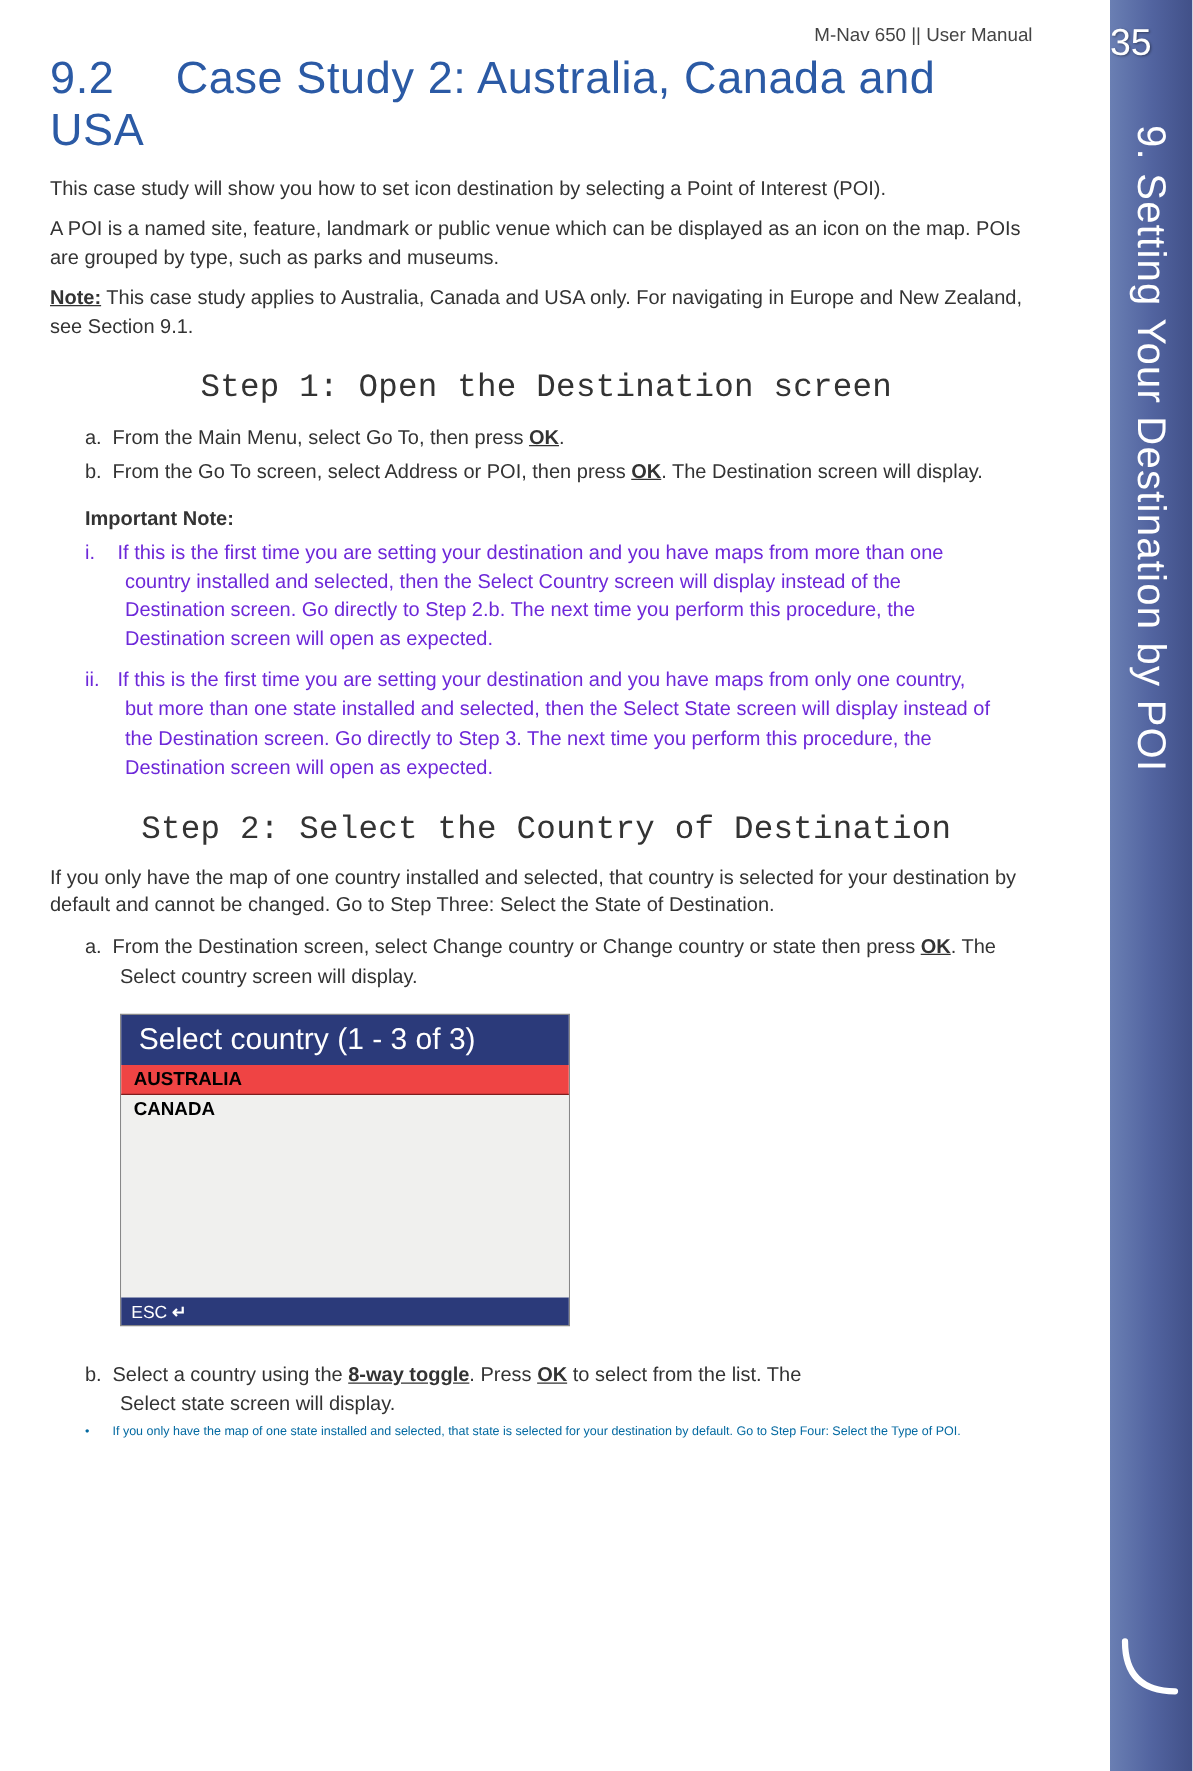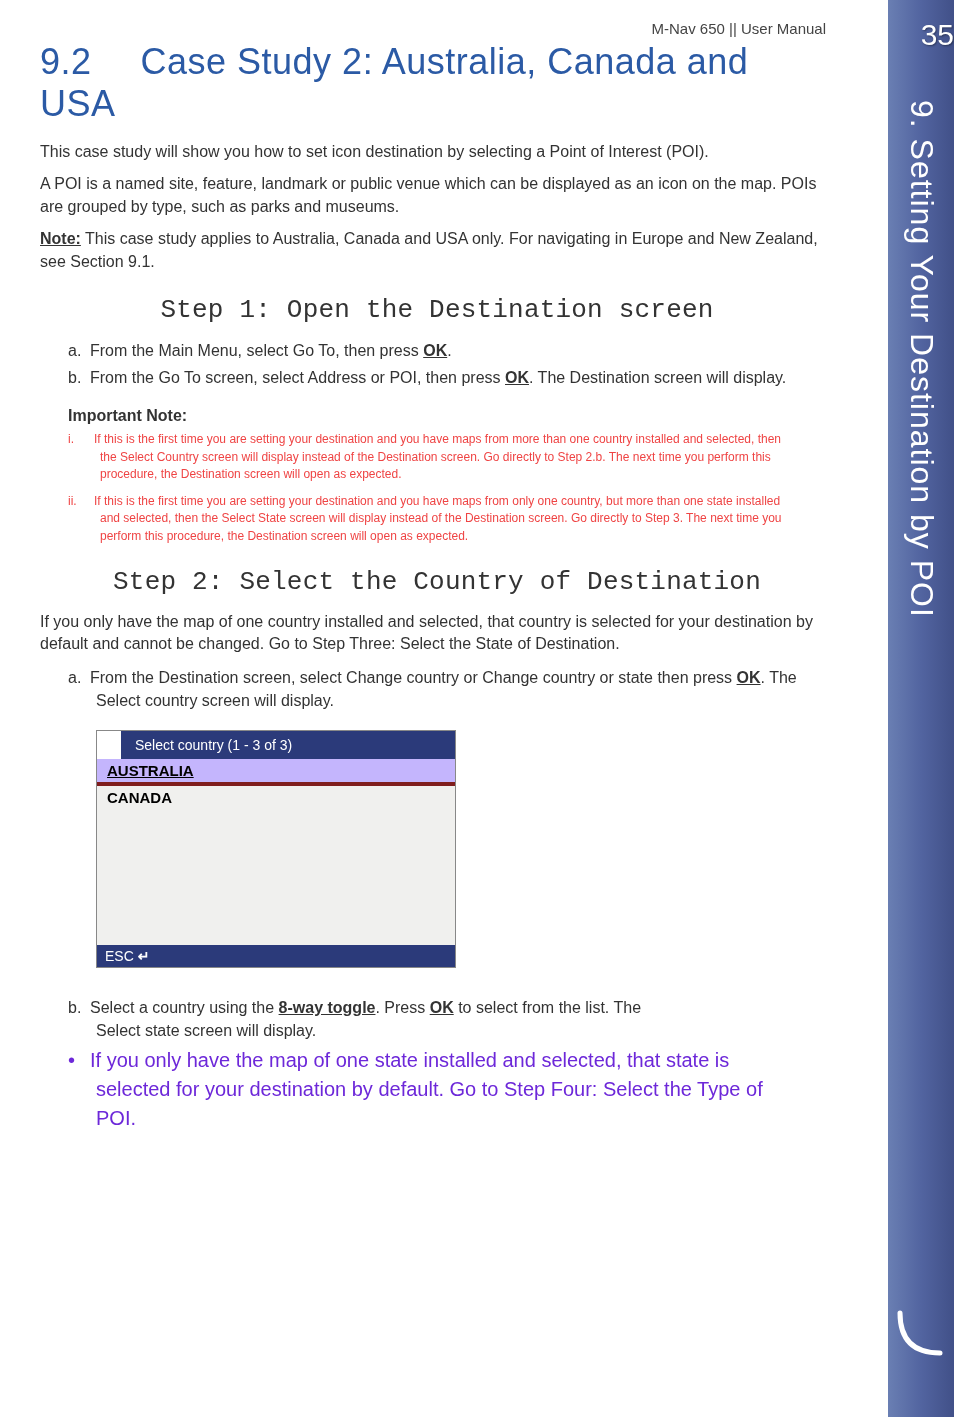--- a/index.html
+++ b/index.html
@@ -52,71 +52,69 @@
     line-height: 1.45;
     color: #333;
     padding-left: 56px;
     text-indent: -28px;
     margin-bottom: 4px;
   }
   .ol-marker { display: inline-block; width: 22px; text-indent: 0; }
   .note-block { padding-left: 28px; margin-top: 18px; }
   .note-head { font-weight: bold; font-size: 16px; margin-bottom: 6px; }
   .roman-item {
-    font-size: 12px;
+    font-size: 16px;
     line-height: 1.44;
-    color: #ef4444;
+    color: #6d28d9;
     padding-left: 32px;
     text-indent: -32px;
     margin-bottom: 10px;
     max-width: 730px;
   }
   .roman-marker { display: inline-block; width: 26px; text-indent: 0; }
   .bullet-item {
-    font-size: 20px;
+    font-size: 10px;
     line-height: 1.45;
-    color: #6d28d9;
+    color: #0369a1;
     padding-left: 56px;
     text-indent: -28px;
     margin-bottom: 4px;
     max-width: 760px;
   }
   .bullet-marker { display: inline-block; width: 22px; text-indent:0; }
 
   
   .device-shot {
     margin: 18px 0 28px 56px;
     width: 360px;
     border: 1px solid #888;
   }
   .shot-titlebar {
     background: #2b3a7a;
     color: #fff;
-    font-size: 14px;
+    font-size: 24px;
     padding: 6px 0 6px 14px;
     font-family: Arial, sans-serif;
-    margin-left: 24px;
   }
   .shot-body {
     background: #f0f0ee;
     min-height: 186px;
     padding: 0;
   }
   .shot-row {
     font-weight: bold;
     font-size: 15px;
     padding: 3px 10px;
     color: #000;
     font-family: Arial, sans-serif;
   }
   .shot-row.selected {
-    background: #c4b5fd;
+    background: #ef4444;
     color: #000;
-    border-bottom: 4px solid #7f1d1d;
-    text-decoration: underline;
+    border-bottom: 1px solid #7f1d1d;
   }
   .shot-footer {
     background: #2b3a7a;
     color: #fff;
     font-size: 14px;
     padding: 3px 8px;
     height: 22px;
     display: flex;
     align-items: center;
   }
@@ -127,21 +125,21 @@
     position: absolute;
     top: 0;
     right: 0;
     width: 66px;
     height: 100%;
     background: linear-gradient(to right, #6a7fb3 0%, #5264a0 50%, #415088 100%);
   }
   .page-num {
     color: #fff;
     font-size: 30px;
-    text-align: right;
+    text-align: left;
     padding-top: 18px;
     text-shadow: 1px 1px 2px rgba(0,0,0,0.4);
     font-weight: 300;
   }
   .tab-text {
     color: #fff;
     font-size: 32px;
     font-weight: 300;
     writing-mode: vertical-rl;
     text-orientation: sideways;

